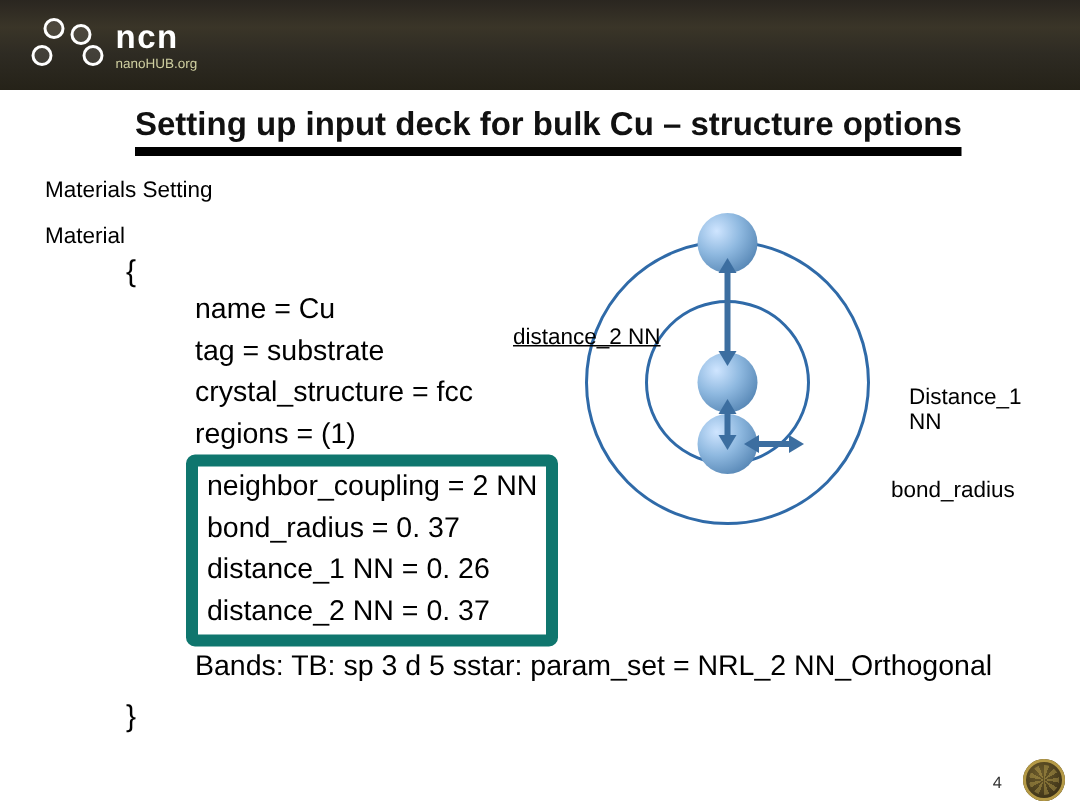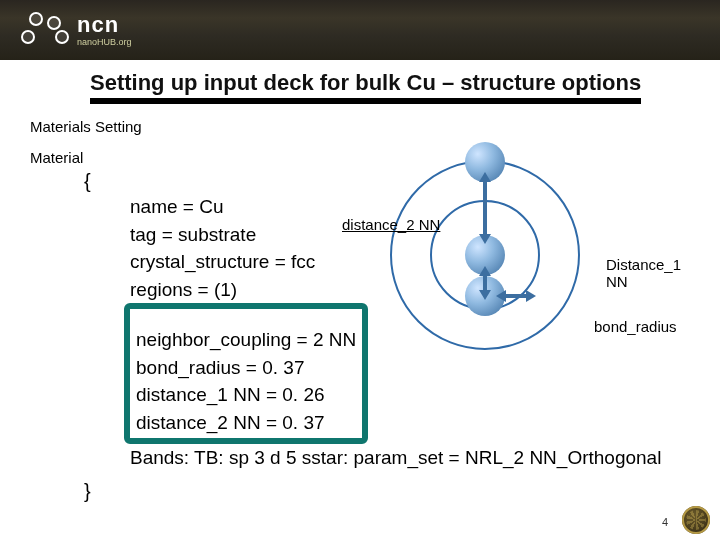--- a/index.html
+++ b/index.html
@@ -69,23 +69,23 @@
   .material-label { font-size: 15px; margin-bottom: 4px; }
   .brace-open { font-size: 20px; margin-left: 54px; }
   .code-block {
     margin-left: 100px;
     line-height: 1.45;
     font-size: 19px;
   }
   .code-line { white-space: pre; }
   .boxed {
     display: inline-block;
-    border: 6px solid #0f766e;
+    border: 8px solid #0f766e;
     border-radius: 6px;
-    padding: 17px 6px 2px 6px;
+    padding: 0 6px 2px 6px;
     margin-left: -6px;
   }
   .brace-close { font-size: 20px; margin-left: 54px; margin-top: 8px; }
   
   .diagram {
     position: absolute;
     top: 36px;
     left: 370px;
     width: 300px;
     height: 240px;

